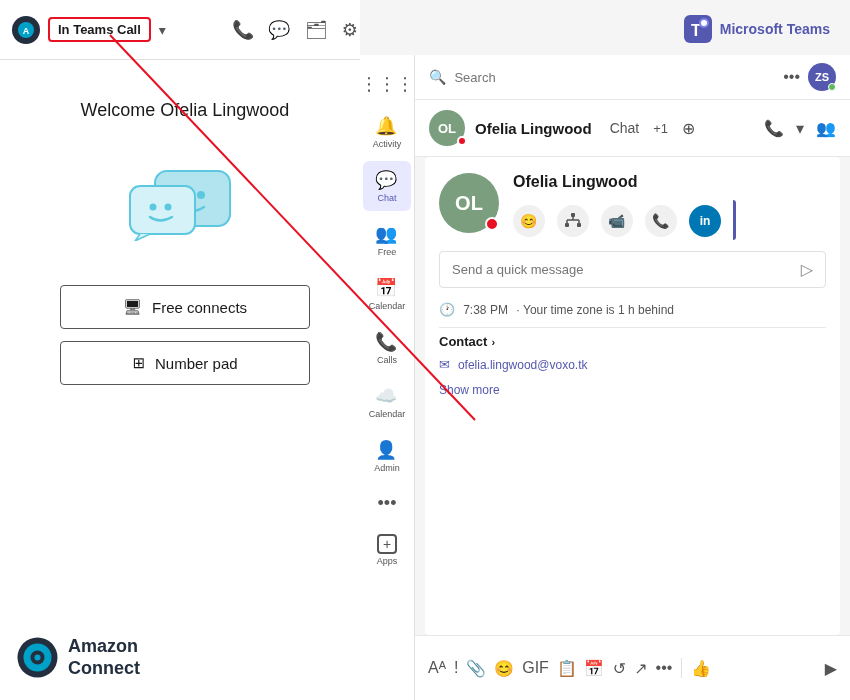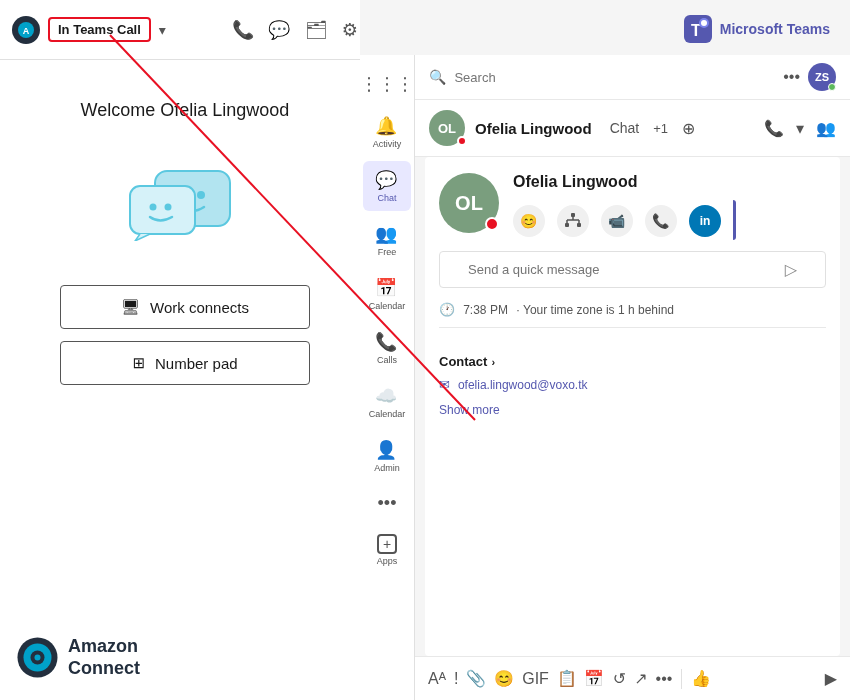--- a/index.html
+++ b/index.html
@@ -424,21 +424,21 @@
       background: #0077b5;
       color: #fff;
       font-size: 12px;
       font-weight: 700;
     }
 
     
     .quick-message {
       border: 1px solid #e0e0e0;
       border-radius: 4px;
-      padding: 8px 28px;
+      padding: 8px 12px;
       margin-bottom: 14px;
       display: flex;
       align-items: center;
       gap: 4px;
     }
 
     .quick-message-input {
       flex: 1;
       border: none;
       background: transparent;
@@ -505,21 +505,21 @@
     }
 
     .timezone-text {
       font-size: 12px;
       color: #555;
     }
 
     
     .contact-section {
       border-top: 1px solid #e8e8e8;
-      padding-top: 26px;
+      padding-top: 6px;
     }
 
     .contact-section-header {
       font-size: 13px;
       font-weight: 600;
       color: #1a1a1a;
       margin-bottom: 8px;
       display: flex;
       align-items: center;
       gap: 4px;
@@ -549,21 +549,21 @@
     }
 
     
     .teams-bottom-toolbar {
       background: #fff;
       border-top: 1px solid #e8e8e8;
       padding: 8px 10px;
       display: flex;
       align-items: center;
       gap: 2px;
-      height: 44px;
+      height: 65px;
     }
 
     .toolbar-icon {
       font-size: 16px;
       color: #555;
       cursor: pointer;
       padding: 2px 3px;
     }
 
     .toolbar-divider {
@@ -626,21 +626,21 @@
         <circle cx="43" cy="56" r="3.5" fill="#5bc8e0"></circle>
         <path d="M25 66 Q35 73 47 66" stroke="#5bc8e0" stroke-width="2.5" fill="none" stroke-linecap="round"></path>
 
         <path d="M15 83 L10 90 L25 83" fill="#d6f2f9" stroke="#5bc8e0" stroke-width="1.5"></path>
       </svg>
     </div>
 
     <div class="bottom-buttons">
       <button class="action-btn">
         <span>🖥</span>
-        <span>Work connects</span>
+        <span>Free connects</span>
       </button>
       <button class="action-btn">
         <span>⊞</span>
         <span>Number pad</span>
       </button>
     </div>
   </div>
 
   <div class="amazon-connect-logo">
     <svg class="ac-logo-icon" viewBox="0 0 45 45" fill="none" xmlns="http://www.w3.org/2000/svg">

